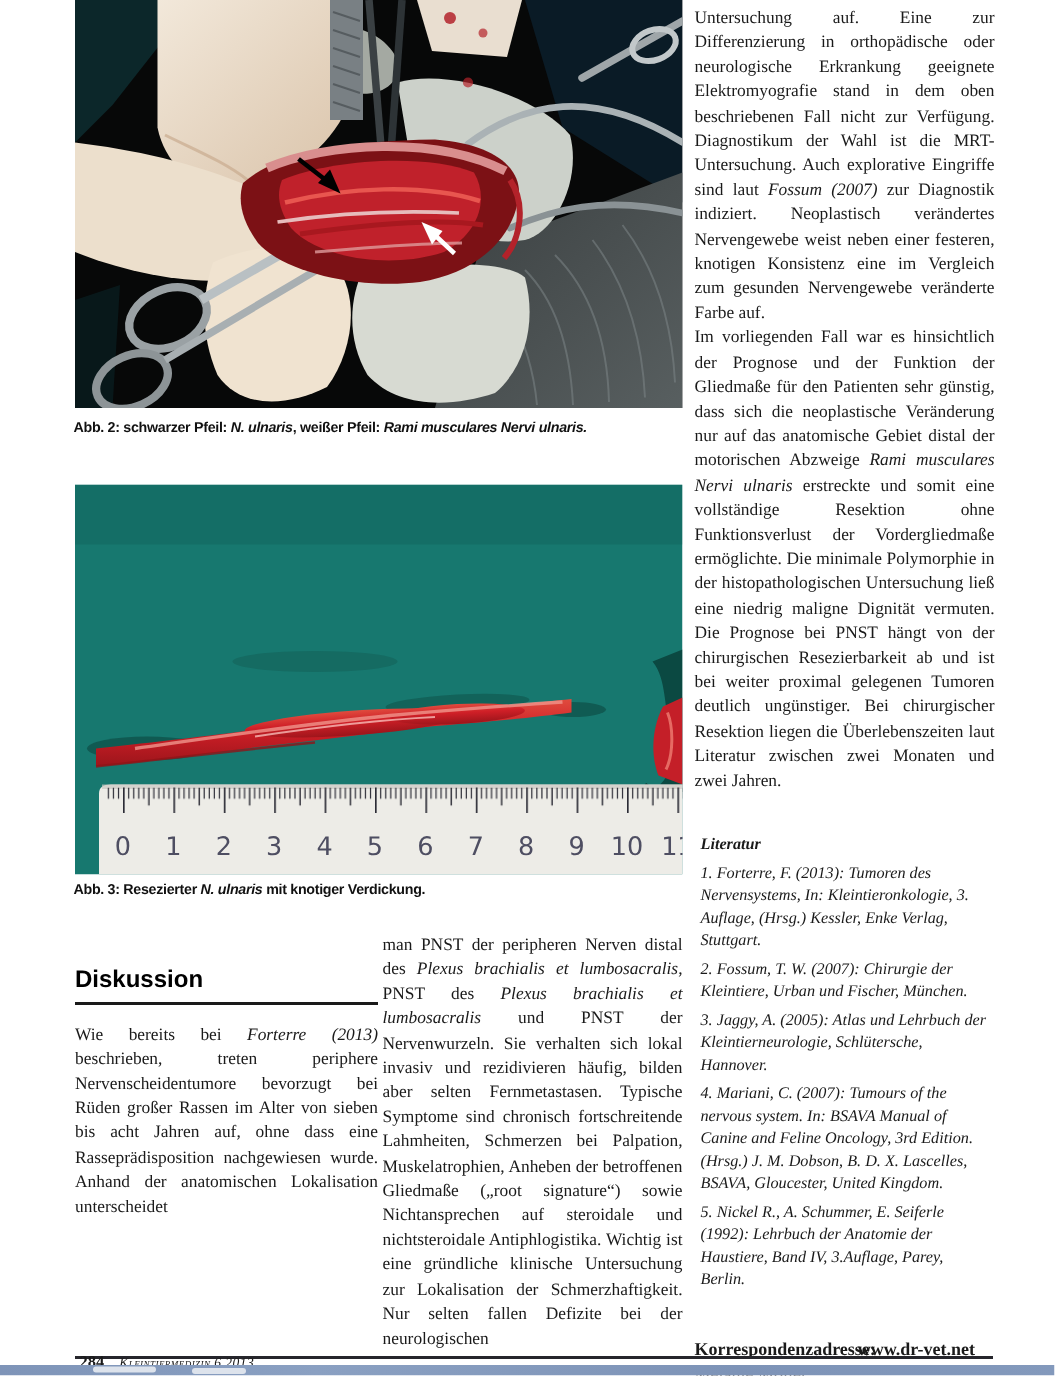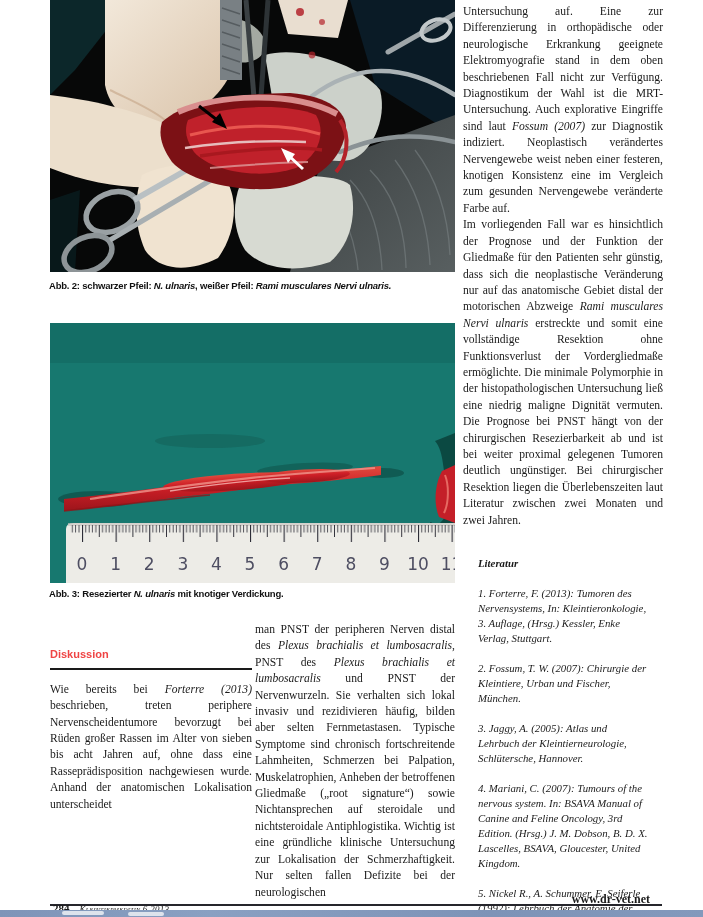--- a/index.html
+++ b/index.html
@@ -7,26 +7,26 @@
        font-family:"Liberation Serif", serif;color:#1a1a1a;}
   .abs{position:absolute;}
   
   .bodycol p{margin:0;font-size:11.6px;line-height:16.4px;text-align:justify;}
   .bodycol{font-size:11.6px;line-height:16.4px;}
   i, .it{font-style:italic;}
   
   .caption{font-family:"Liberation Sans", sans-serif;font-weight:bold;font-size:9.5px;
            letter-spacing:-0.2px;color:#111;}
   
-  .red-heading{font-family:"Liberation Sans", sans-serif;font-weight:bold;font-size:11px;
-               color:#ef4444;letter-spacing:0px;}
+  .red-heading{font-family:"Liberation Sans", sans-serif;font-weight:bold;font-size:16px;
+               color:#000000;letter-spacing:0px;}
   .heading-rule{height:1.4px;background:#1a1a1a;margin-top:6px;}
   
   .lit-heading{font-style:italic;font-weight:bold;font-size:11.5px;margin:0 0 3px 0;}
-  .lit p{margin:15px;font-style:italic;font-size:10.8px;line-height:15px;text-align:left;}
+  .lit p{margin:4px;font-style:italic;font-size:10.8px;line-height:15px;text-align:left;}
   .addr-heading{font-weight:bold;font-size:12.2px;margin:0;}
   .addr p{margin:0;font-size:12px;line-height:17.2px;}
   
   .footer-rule{height:1.5px;background:#26262c;}
   .page-num{font-weight:bold;font-size:11px;}
   .journal-name{font-style:italic;font-variant:small-caps;font-size:9px;letter-spacing:.3px;}
   .website{font-weight:bold;font-size:12px;}
   .bottom-strip{background:linear-gradient(90deg,#7e94b8 0%,#8aa0c2 30%,#7d93b7 70%,#8399bc 100%);}
   .strip-blob{position:absolute;background:#dde3ec;border-radius:2px;}
   svg{display:block;}

